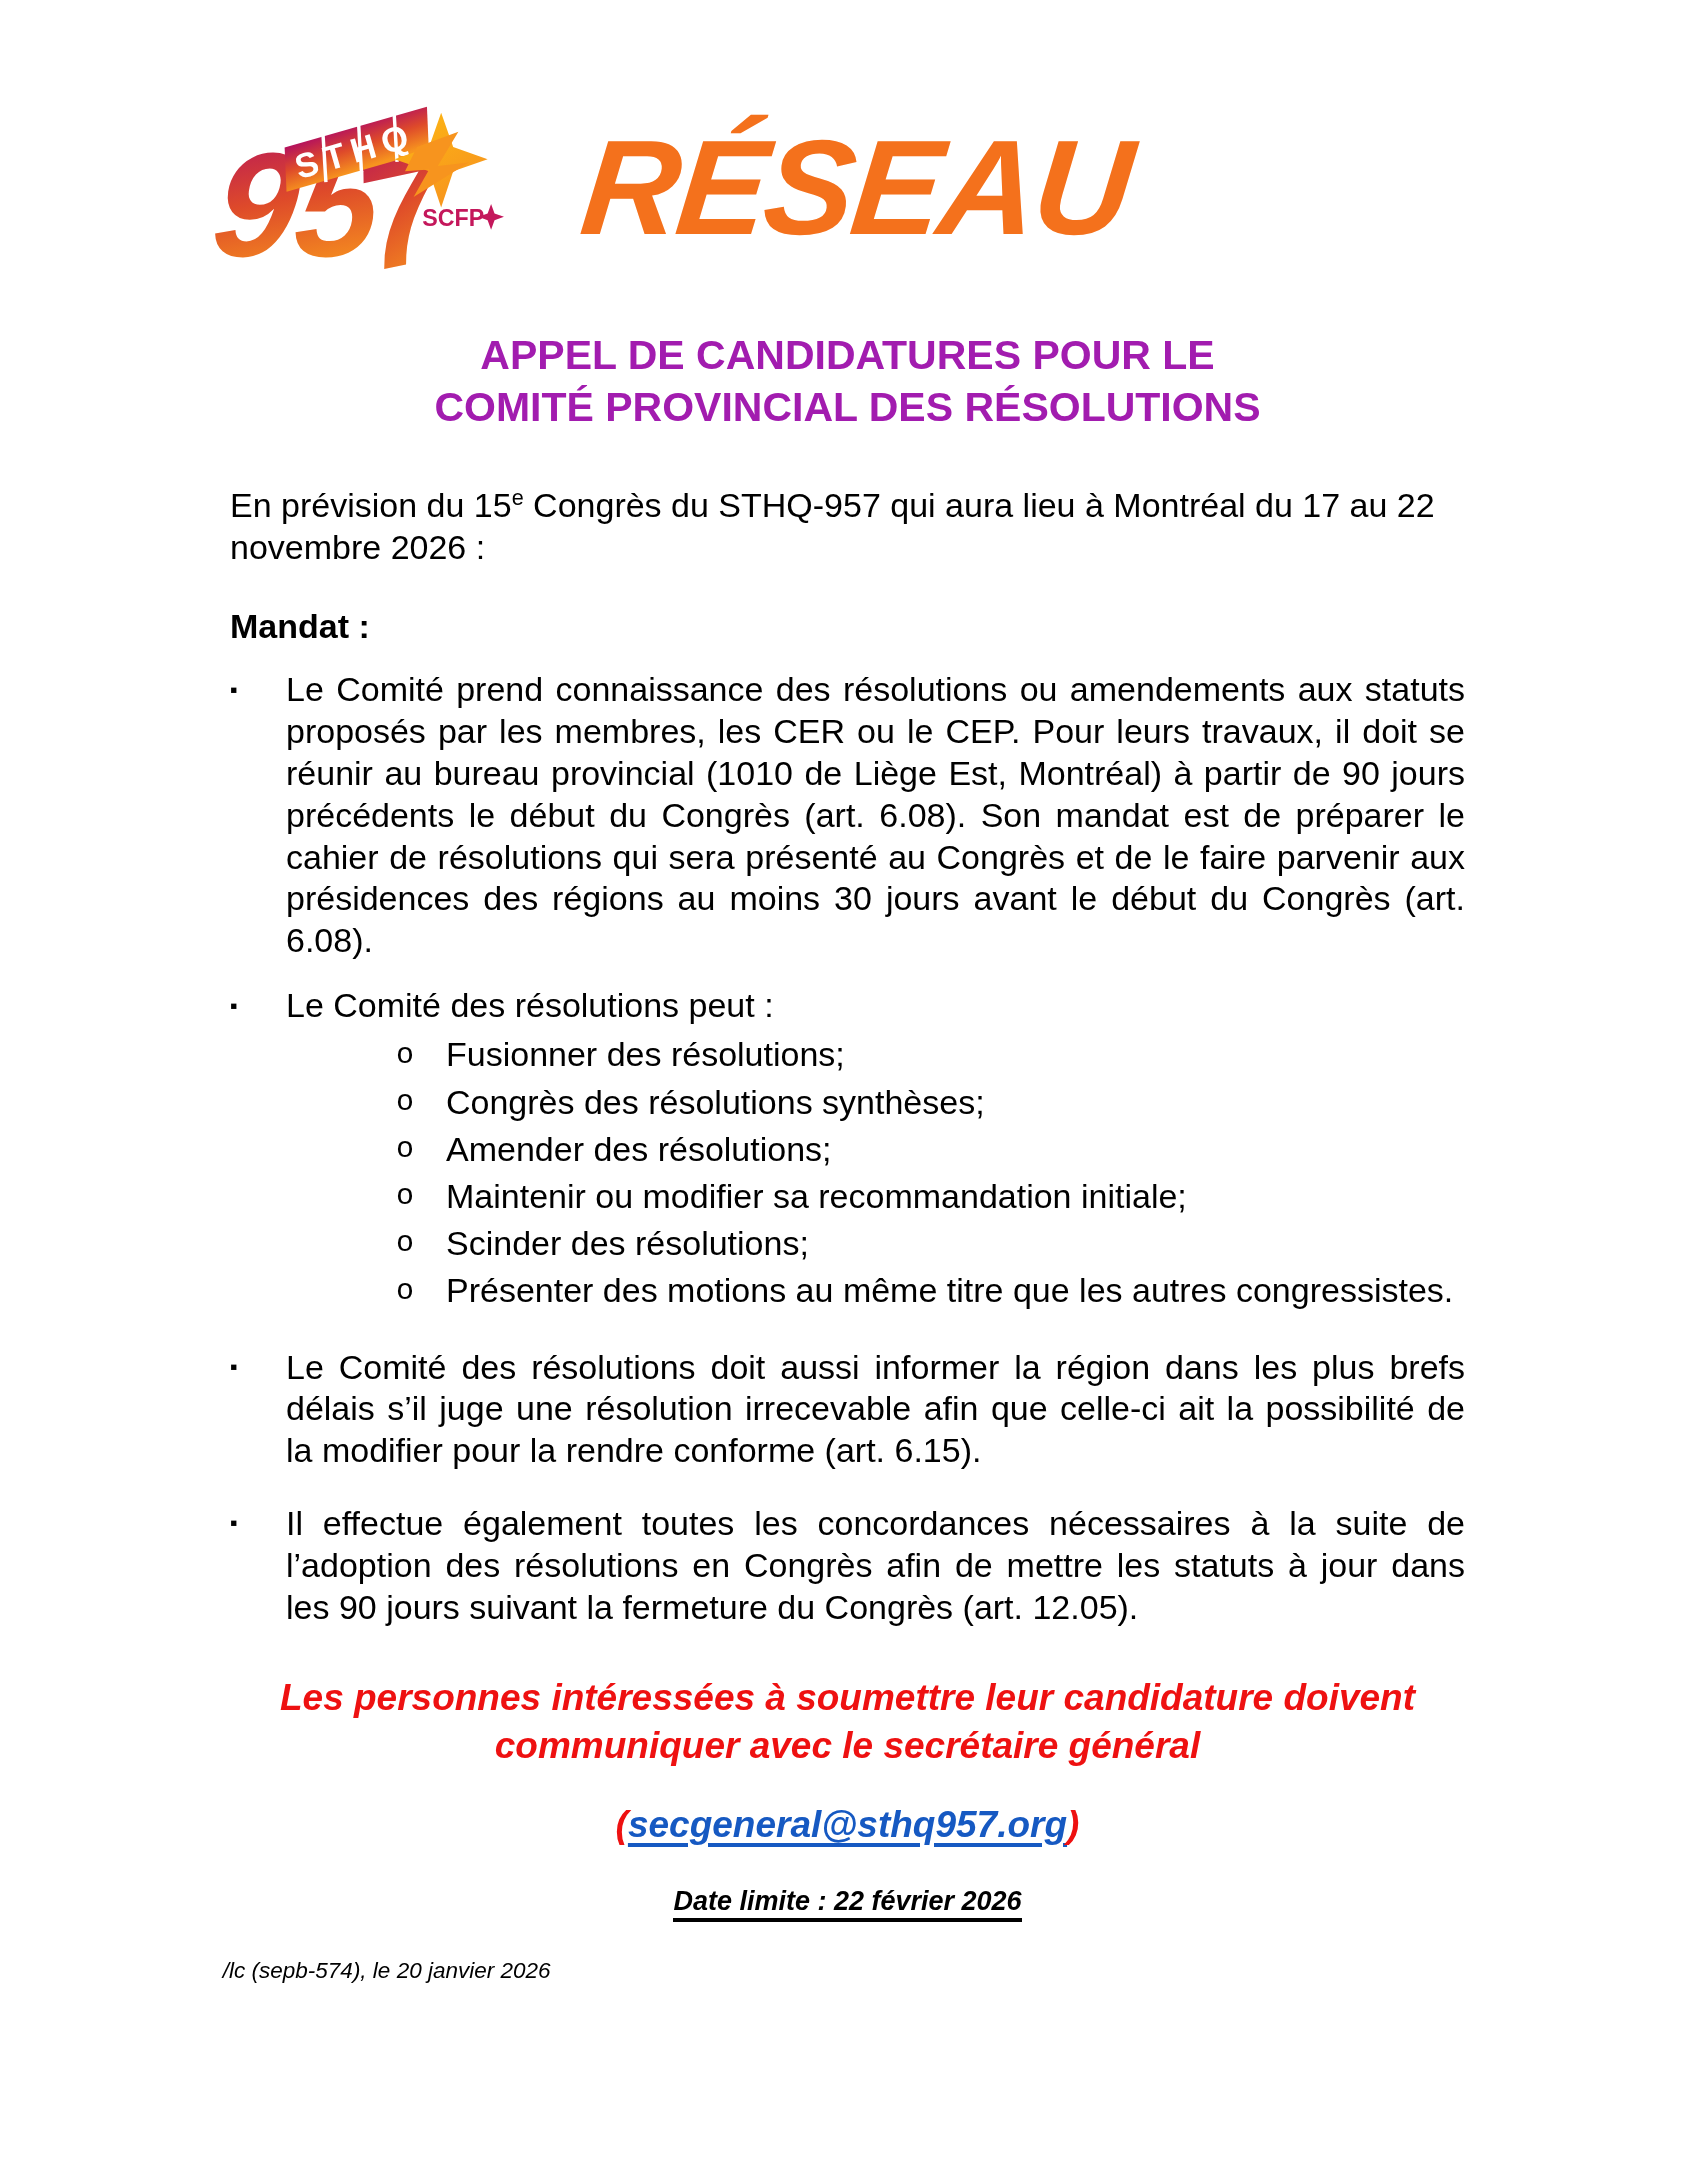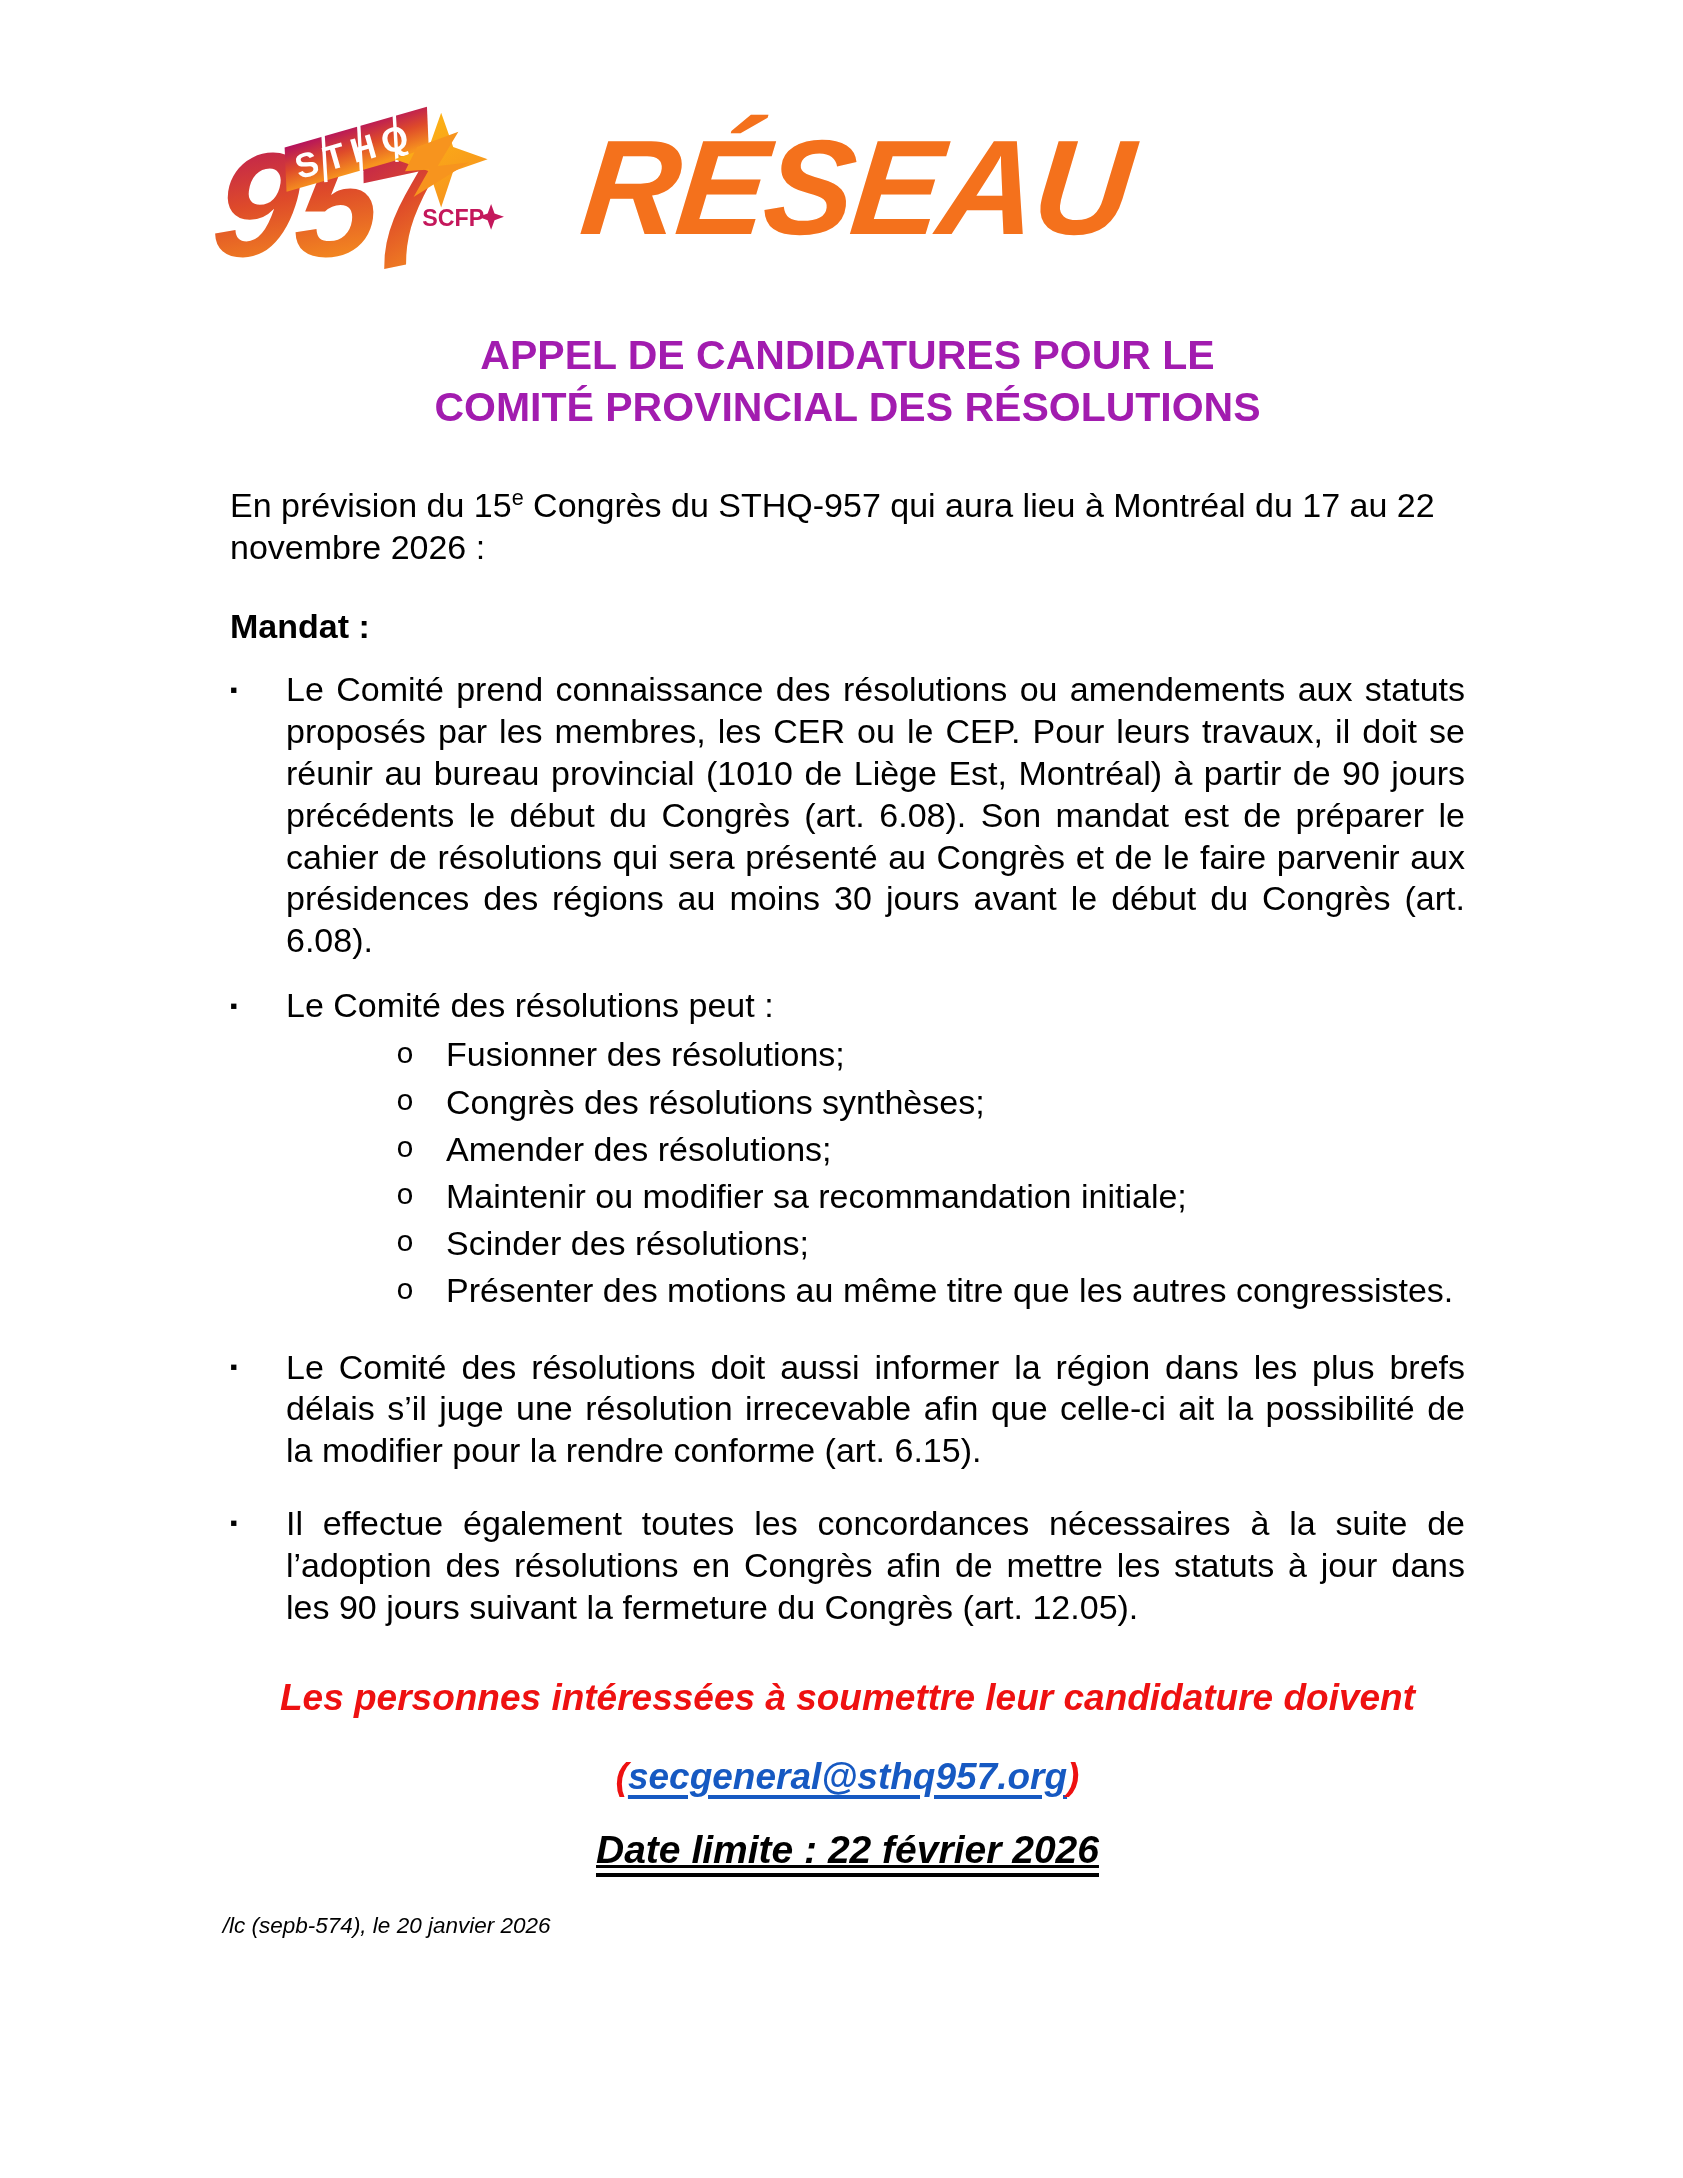--- a/index.html
+++ b/index.html
@@ -97,26 +97,25 @@
   }
   .email-line .paren { color: #EE1111; }
   .email-line .link {
     color: #1659C2;
     text-decoration: underline;
     text-decoration-thickness: 3.6px;
     text-underline-offset: 6.3px;
     cursor: pointer;
   }
   .deadline {
-    margin-top: 30px;
-    text-align: center;
-    font-size: 39px;
-    font-weight: bold;
-    font-style: italic;
-    text-decoration: underline;
+    margin-top: 40px;
+    text-align: center;
+    font-size: 27px;
+    font-weight: bold;
+    font-style: italic;
   }
   .deadline span { border-bottom: 4.5px solid #000; padding-bottom: 2.7px; }
   .footer-note {
     margin-top: 41px;
     font-size: 22.5px;
     font-style: italic;
     margin-left: -7.2px;
   }
 </style>
 </head>
@@ -218,20 +217,21 @@
       <div class="btext">Le Comité des résolutions doit aussi informer la région dans les plus brefs délais s’il juge une résolution irrecevable afin que celle-ci ait la possibilité de la modifier pour la rendre conforme (art. 6.15).</div>
     </div>
 
     <div class="bullet" style="margin-top:31px;">
       <span class="bmark">▪</span>
       <div class="btext">Il effectue également toutes les concordances nécessaires à la suite de l’adoption des résolutions en Congrès afin de mettre les statuts à jour dans les 90 jours suivant la fermeture du Congrès (art. 12.05).</div>
     </div>
 
     <p class="closing">
       <span>Les personnes intéressées à soumettre leur candidature doivent</span><br>
+      <span>communiquer avec le secrétaire général</span>
     </p>
 
     <p class="email-line">
       <span class="paren">(</span><a class="link">secgeneral@sthq957.org</a><span class="paren">)</span>
     </p>
 
     <p class="deadline">
       <span>Date limite : 22 février 2026</span>
     </p>
 

